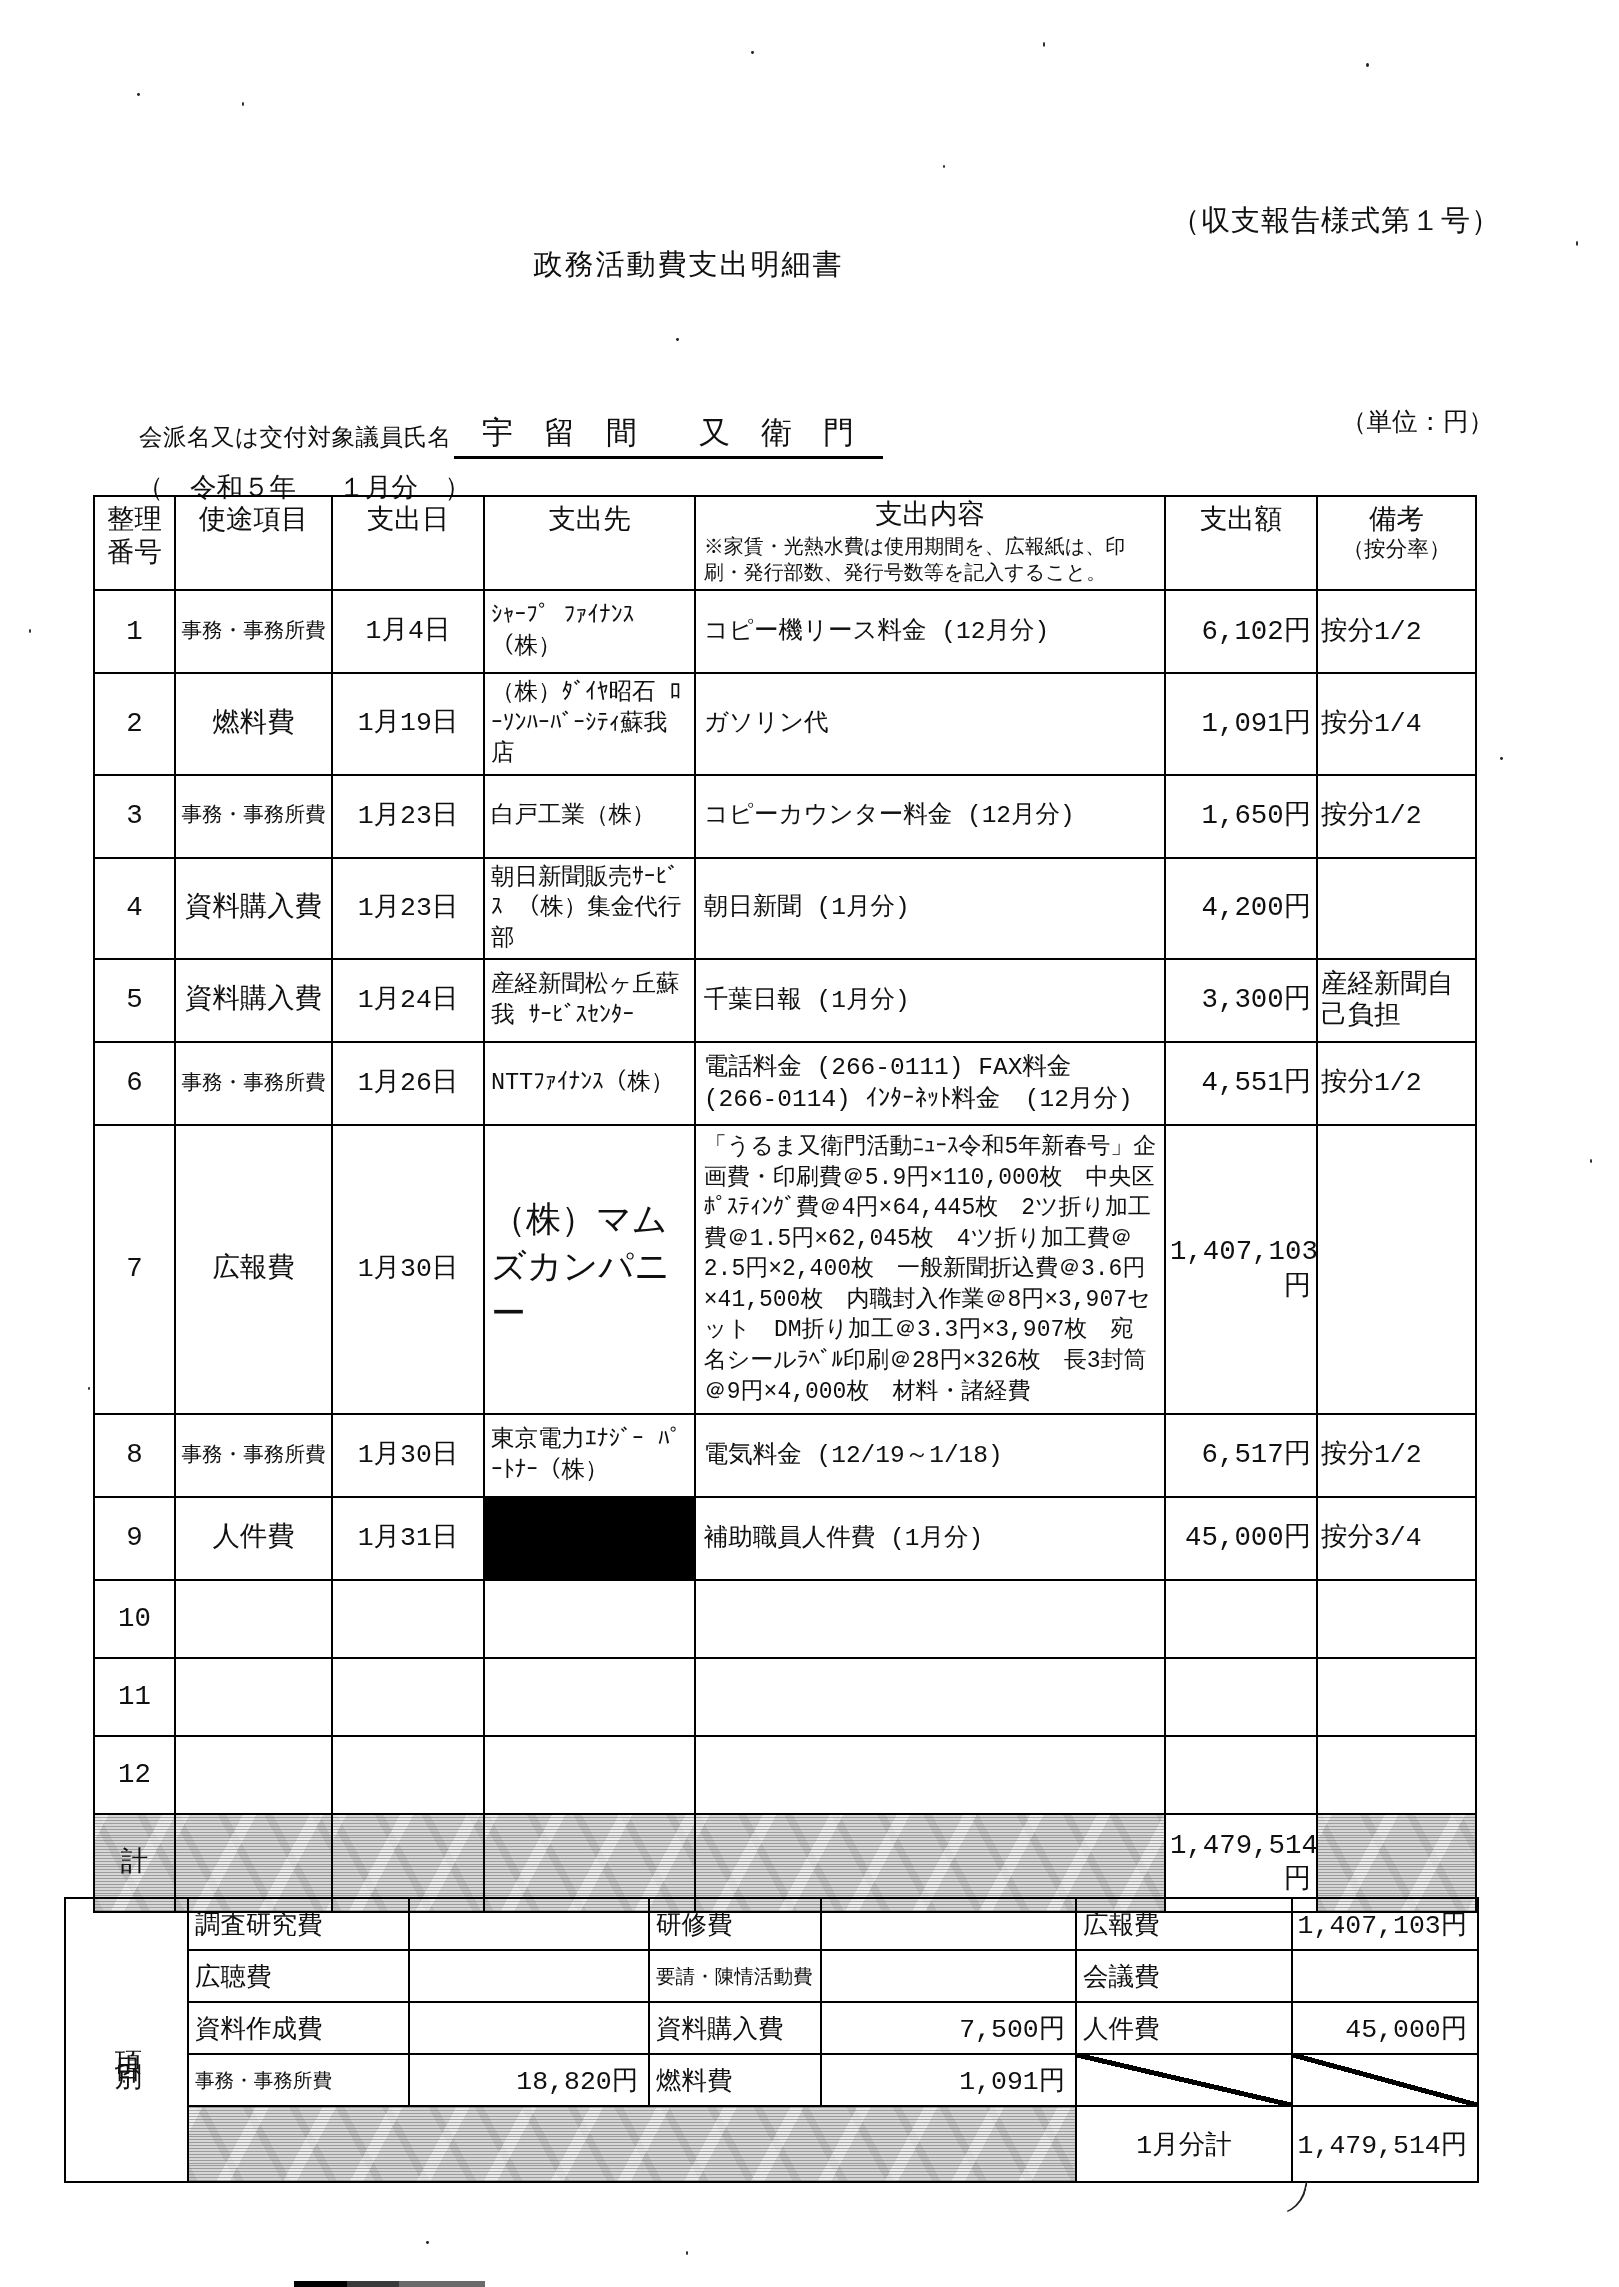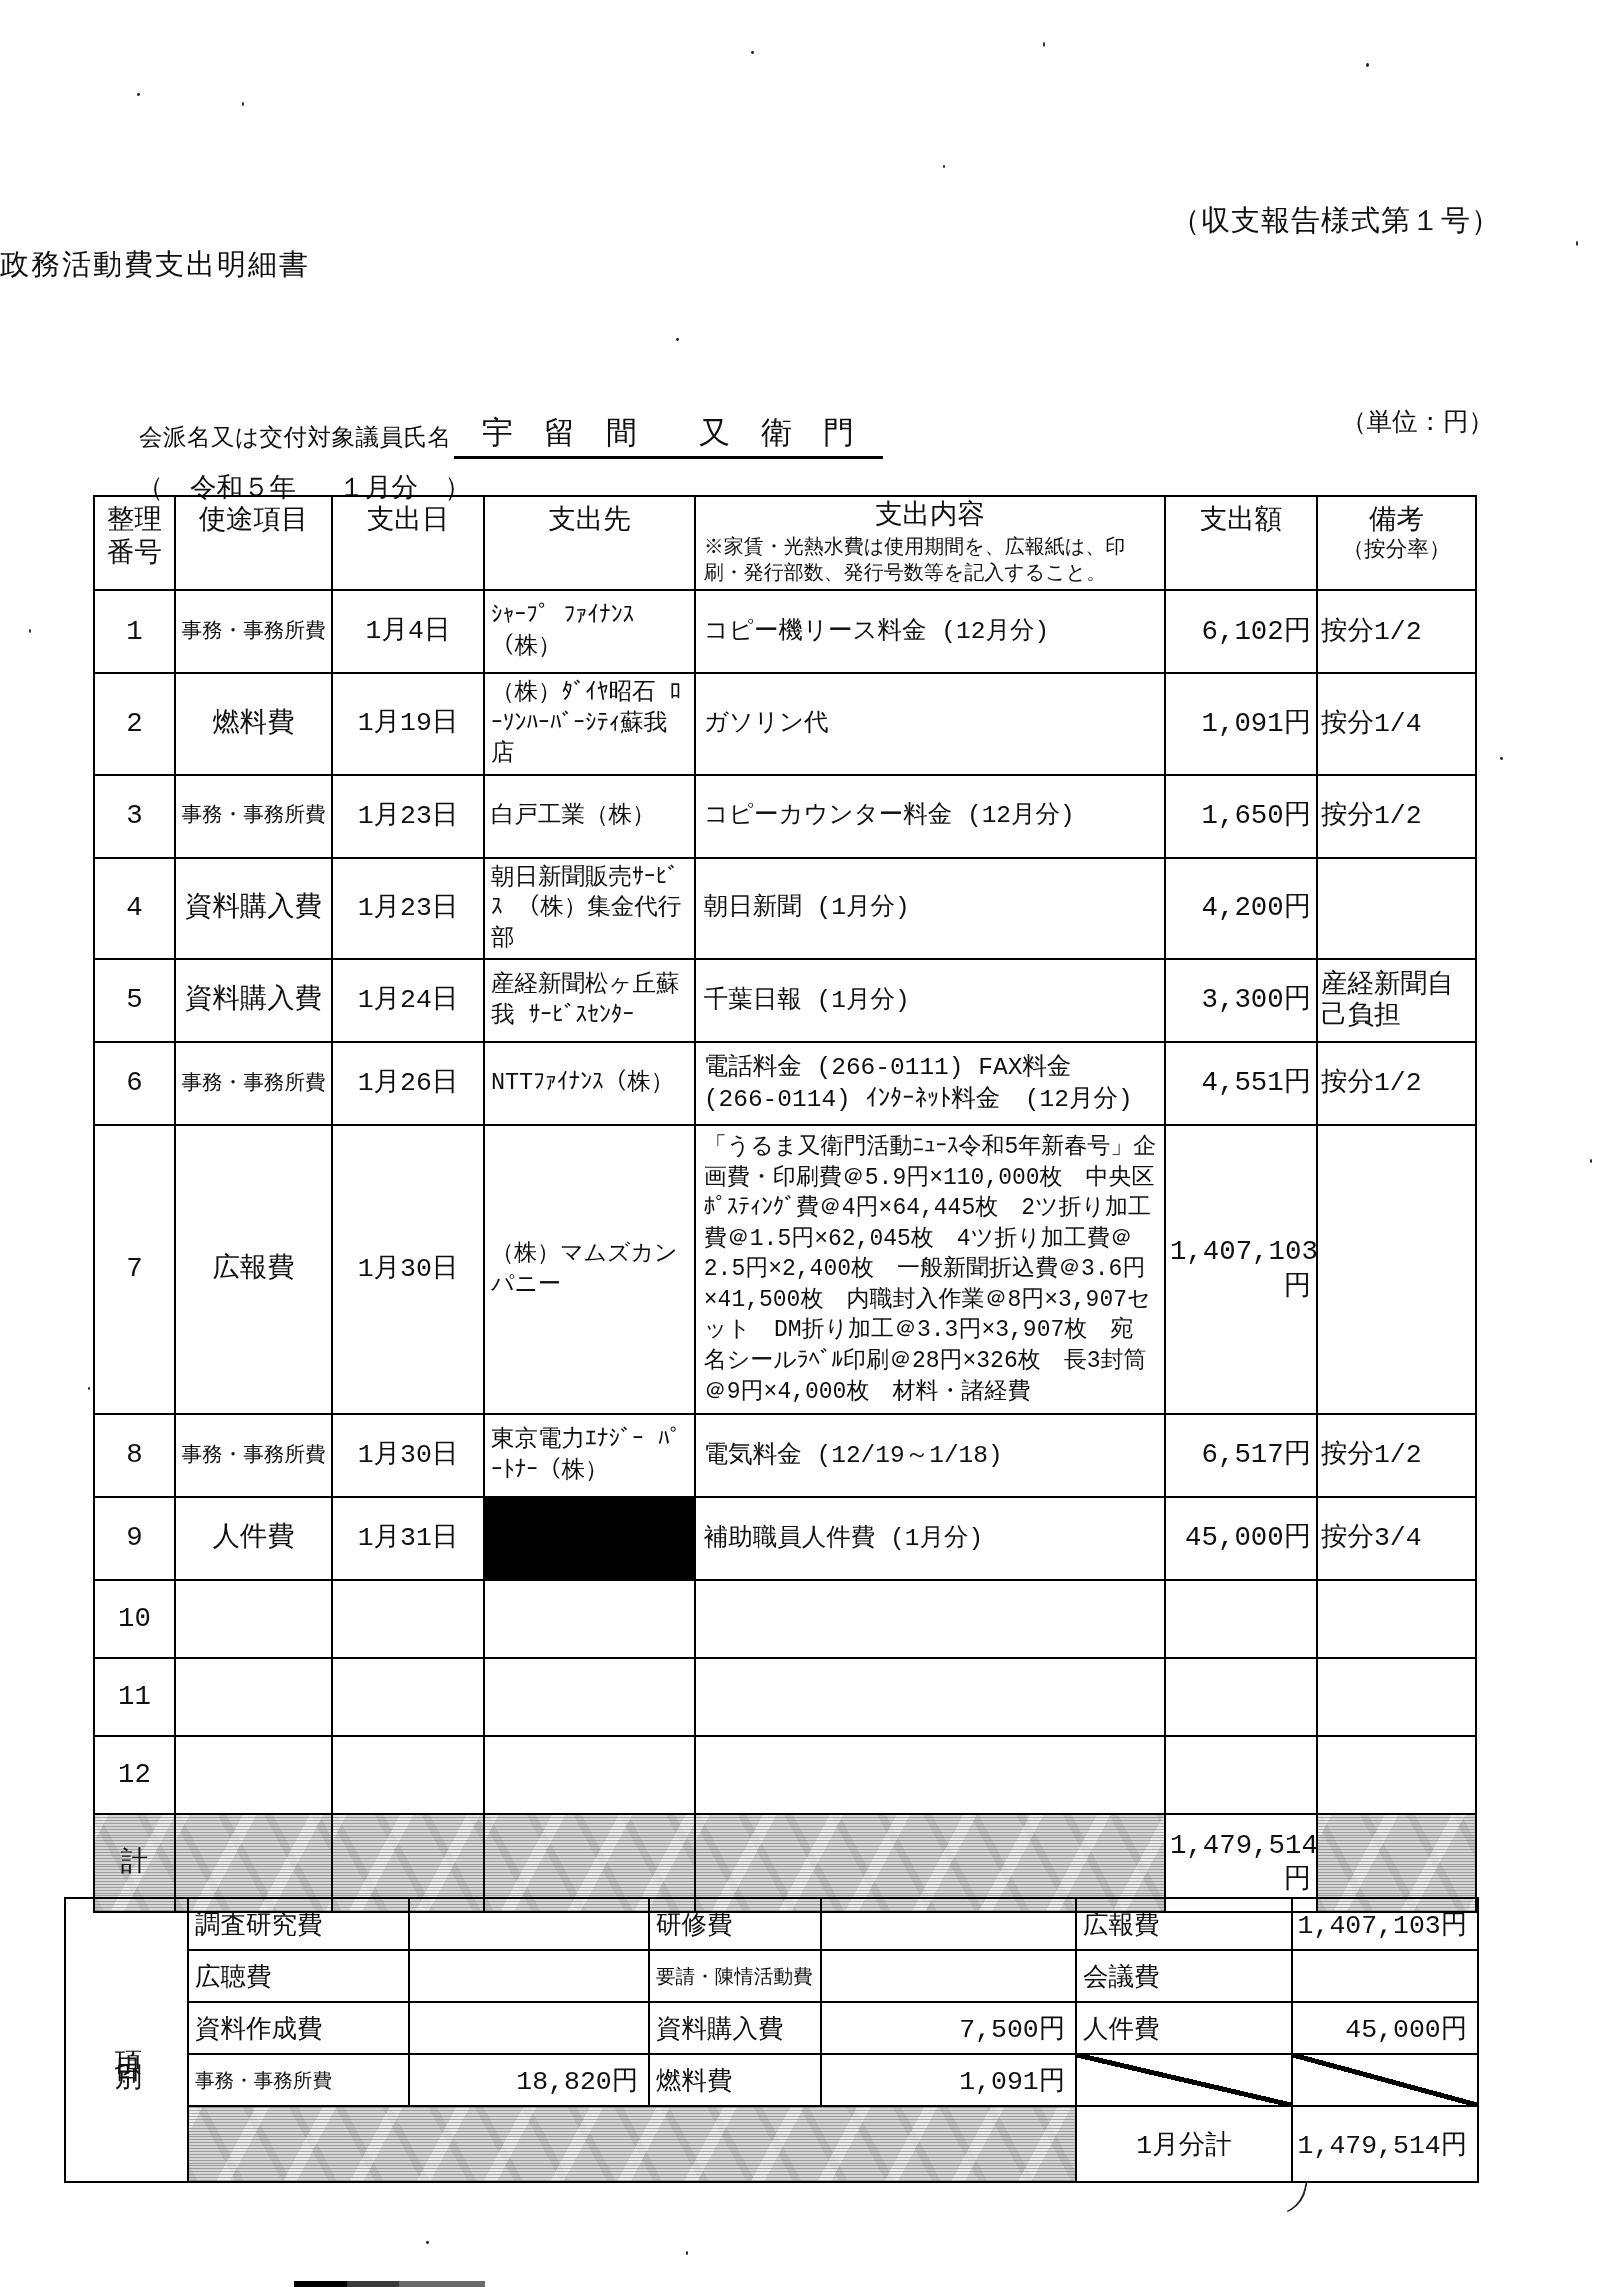--- a/index.html
+++ b/index.html
@@ -13,21 +13,21 @@
   }
   .sheet { position:absolute; inset:0;font-family:Liberation Mono, monospace; }
 
   
   .form-number {
     position:absolute; top:201px; right:118px;
     font-size:29px; letter-spacing:1px;
   }
   .doc-title {
     position:absolute; top:245px; left:0; right:242px;
-    text-align:left; font-size:29px; letter-spacing:2px;
+    text-align:center; font-size:29px; letter-spacing:2px;
   }
   .name-line {
     position:absolute; top:412px; left:111px;
     display:flex; align-items:flex-end;margin-left:28px;
   }
   .name-label { font-size:23.5px; letter-spacing:0.5px; padding-bottom:5.9px; }
   .name-value {
     display:inline-block; width:429px; margin-left:2px;
     border-bottom:3.9px solid #000;
     font-size:31px; text-align:center; padding-bottom:2px;
@@ -49,21 +49,21 @@
   .main-table .c-date   { text-align:center; font-size:26.5px; }
   .main-table .c-payee  { font-size:23.5px; line-height:1.3; padding:3.9px 5.9px; }
   .main-table .c-content{ font-size:24.5px; line-height:1.3; padding:3.9px 7.8px; }
   .main-table .c-amount { text-align:right; font-size:27.4px; padding-right:4.9px; }
   .main-table .c-remark { font-size:26.5px; padding-left:2.9px; line-height:1.15; }
   tr.r-std   { height:83px; }
   tr.r-short { height:78px; }
   tr.r-tall  { height:284px; }
   tr.r-total { height:98px; }
   tr.r-head  { height:83px; }
-  tr.r-tall .c-payee { font-size:23px; line-height:1.35; }
+  tr.r-tall .c-payee { font-size:35px; line-height:1.35; }
   tr.r-tall .c-content { font-size:23px; line-height:1.33; padding:5.9px 7.8px; }
 
   .hdr { vertical-align:top; text-align:center; padding-top:7.8px; }
   .hdr-line  { font-size:27.4px; line-height:1.2; }
   .hdr-mid   { vertical-align:middle; padding-top:2px; }
   .hdr-content-title { font-size:27.4px; text-align:center; margin-bottom:2px; }
   .hdr-content-note  { font-size:20px; text-align:left; line-height:1.3; padding:0 3.9px; }
   .hdr-sub  { font-size:21.6px; line-height:1.2; }
 
   .redact-cell { background:#000; padding:0; }

